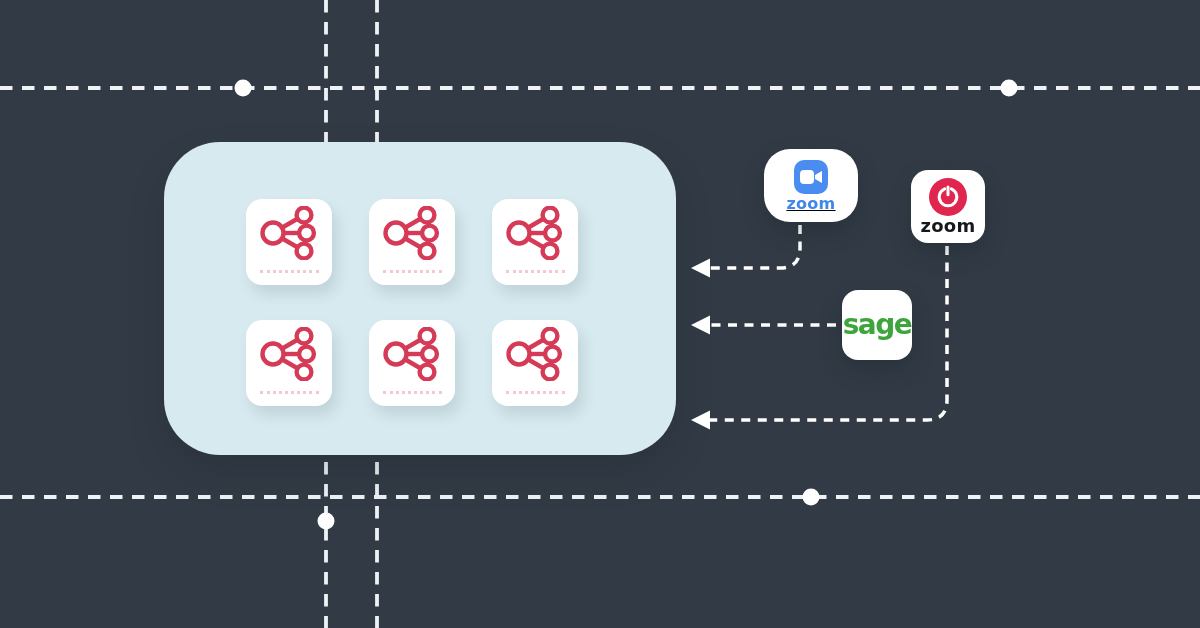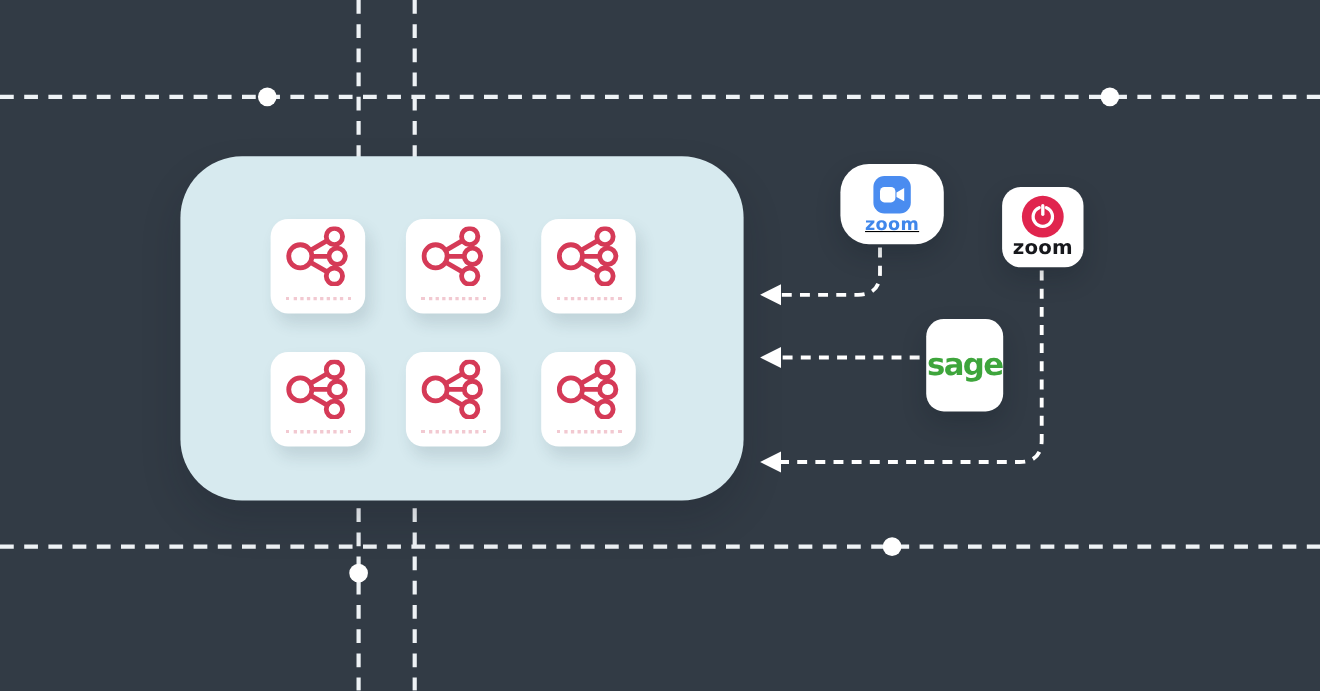--- a/index.html
+++ b/index.html
@@ -50,21 +50,21 @@
   }
   .app-toggl{left:911px;top:170px;width:74px;height:73px;border-radius:17px;}
   .toggl-badge{
     width:38px;height:38px;margin-top:8px;border-radius:50%;
     background:#e0254e;display:flex;align-items:center;justify-content:center;
   }
   .toggl-label{
     margin-top:1px;font-size:18px;font-weight:700;color:#17181c;
     letter-spacing:.2px;line-height:1;
   }
-  .app-sage{left:842px;top:290px;width:70px;height:84px;border-radius:16px;justify-content:center;}
+  .app-sage{left:842px;top:290px;width:70px;height:70px;border-radius:16px;justify-content:center;}
   .sage-label{
     font-size:28px;font-weight:700;color:#3ea53c;letter-spacing:-1.5px;line-height:1;
   }
 </style>
 </head>
 <body>
 
 <div class="canvas">
 
   <svg class="layer" width="1200" height="628" viewBox="0 0 1200 628" style="z-index:1">

